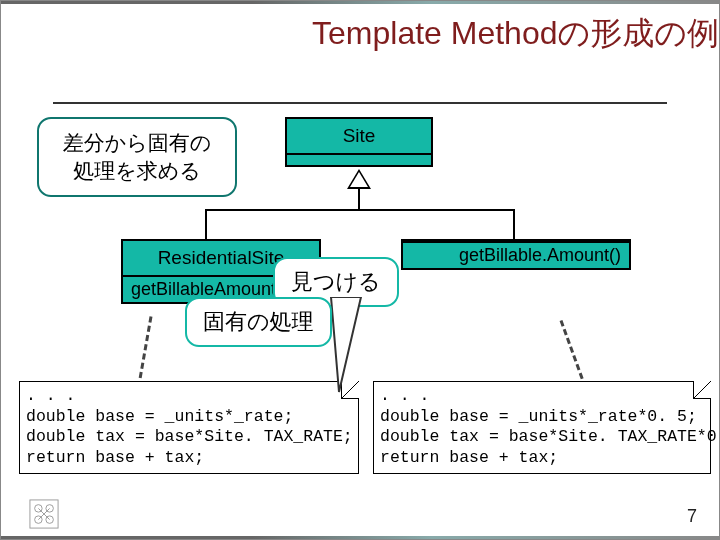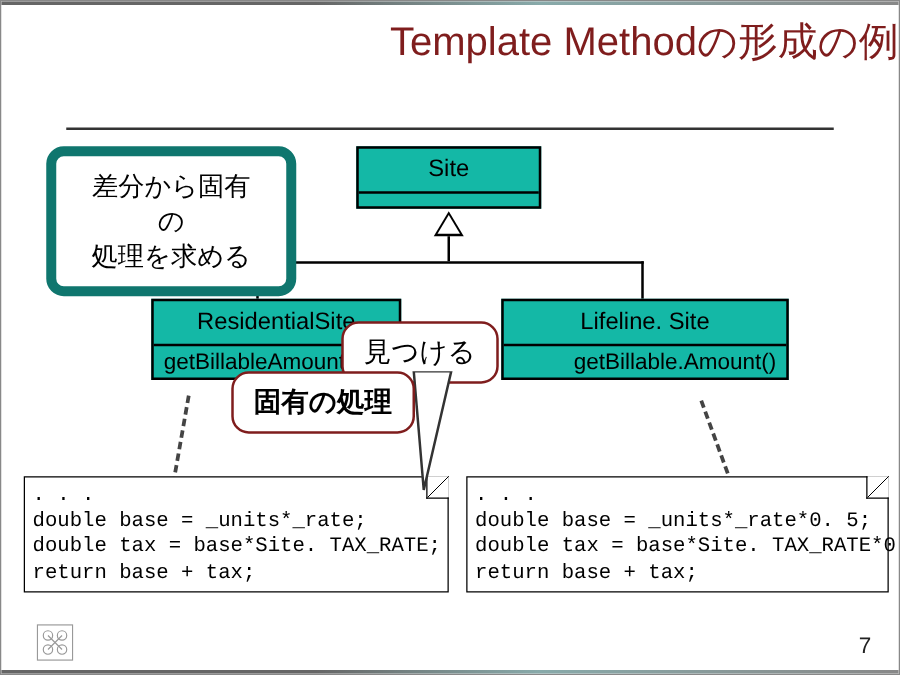--- a/index.html
+++ b/index.html
@@ -71,31 +71,31 @@
     left:-9px; top:3px;
     width:0;height:0;
     border-left: 9px solid transparent;
     border-right: 9px solid transparent;
     border-bottom: 15px solid #fff;
   }
 
   
   .callout {
     position: absolute;
-    border: 8px solid #0f766e;
+    border: 2px solid #0f766e;
     border-radius: 14px;
     background: #fff;
     padding: 10px 18px;
     font-size: 21px;
     text-align: center;
   }
 
   .speech {
     position: absolute;
-    border: 2px solid #7f1d1d;
+    border: 2px solid #14b8a6;
     border-radius: 14px;
     background: #fff;
     padding: 8px 16px;
     font-size: 22px;
   }
 
   
   .code-note {
     position: absolute;
     background: #fff;
@@ -163,21 +163,20 @@
 <div class="line" style="left:204px; top:208px; width:2px; height:30px;"></div>
 <div class="line" style="left:512px; top:208px; width:2px; height:30px;"></div>
 
 <div class="uml-box" style="left:120px; top:238px; width:200px;">
   <div class="uml-name">ResidentialSite</div>
   <div class="uml-sep"></div>
   <div class="uml-compartment">getBillableAmount()</div>
 </div>
 
 <div class="uml-box" style="left:400px; top:238px; width:230px;">
-  <div class="uml-name">Lifeline. Site</div>
   <div class="uml-sep"></div>
   <div class="uml-compartment" style="text-align:right">getBillable.Amount()</div>
 </div>
 
 <div class="dashed" style="left:150px; top:314px; width:100px; transform:rotate(100deg);"></div>
 <div class="dashed" style="left:560px; top:318px; width:90px; transform:rotate(70deg);"></div>
 
 <div class="code-note" style="left:18px; top:380px; width:340px;">
   <div class="code-fold"></div>
   <pre style="font-family:inherit; white-space:pre;">. . .
@@ -199,21 +198,21 @@
 </div>
 
 <div class="speech" style="left:272px; top:256px;">
   <span>見つける</span>
 </div>
 
 <svg style="position:absolute; left:320px; top:296px; width:60px; height:100px;">
   <polygon points="10,0 40,0 18,95" fill="#fff" stroke="#333" stroke-width="2"></polygon>
 </svg>
 
-<div class="speech" style="left:184px; top:296px; font-weight:bold;">
+<div class="speech" style="left:184px; top:296px; font-weight:normal;">
   <span>固有の処理</span>
 </div>
 
 <div class="logo">
   <svg viewBox="0 0 32 32">
     <rect x="1" y="1" width="30" height="30" fill="none" stroke="#999" stroke-width="1"></rect>
     <circle cx="10" cy="10" r="4" fill="none" stroke="#999"></circle>
     <circle cx="22" cy="10" r="4" fill="none" stroke="#999"></circle>
     <circle cx="10" cy="22" r="4" fill="none" stroke="#999"></circle>
     <circle cx="22" cy="22" r="4" fill="none" stroke="#999"></circle>

